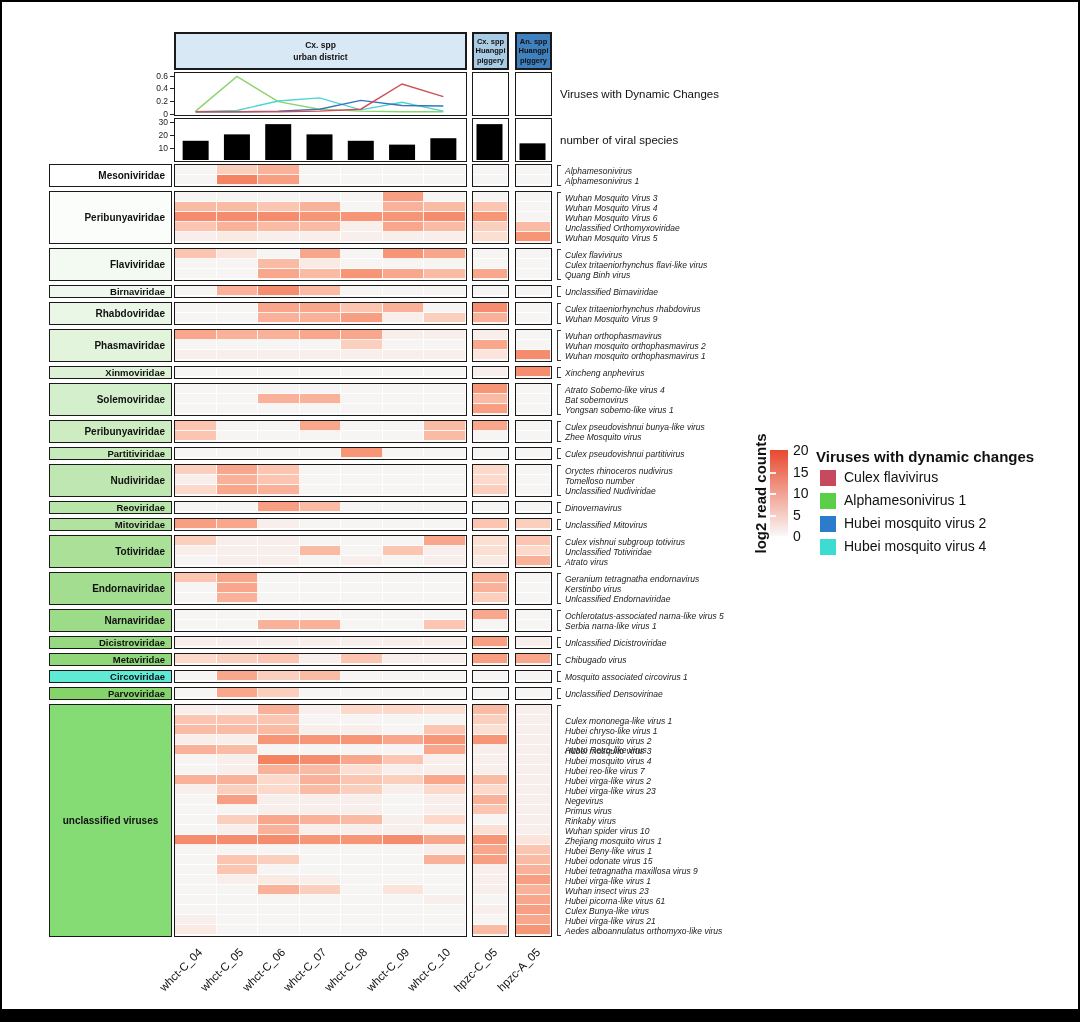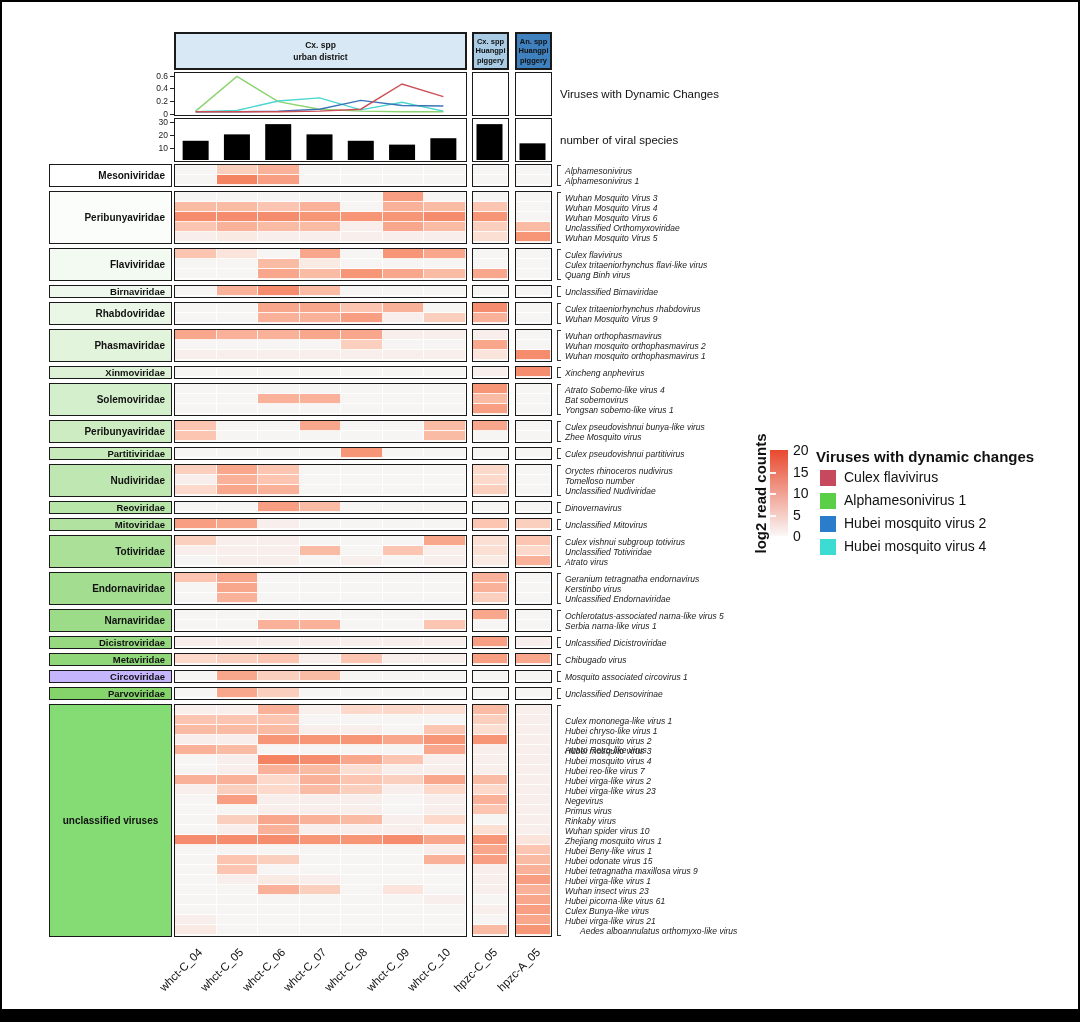--- a/index.html
+++ b/index.html
@@ -836,21 +836,21 @@
           <div class="cell" style="flex: 1 1 0%; background: rgb(248, 158, 130);"></div>
         </div>
       </div>
       <div class="panel" style="left: 513px; top: 651px; width: 37px; height: 13px;">
         <div class="cellrow" style="top: 0px; height: 10px;">
           <div class="cell" style="flex: 1 1 0%; background: rgb(249, 167, 140);"></div>
         </div>
       </div>
       <div class="bracket" style="left: 555px; top: 652px; height: 11px;"></div>
       <div class="species-name" style="left: 563px; top: 652.5px;">Chibugado virus</div>
-      <div class="fam-label" style="background: #c4b5fd; left: 47px; top: 668px; width: 123px; height: 13px; font-size: 9.5px;">Circoviridae</div>
+      <div class="fam-label" style="background: #5eead4; left: 47px; top: 668px; width: 123px; height: 13px; font-size: 9.5px;">Circoviridae</div>
       <div class="panel" style="left: 172px; top: 668px; width: 293px; height: 13px;">
         <div class="cellrow" style="top: 0px; height: 10px;">
           <div class="cell" style="flex: 1 1 0%; background: rgb(247, 245, 244);"></div>
           <div class="cell" style="flex: 1 1 0%; background: rgb(249, 167, 140);"></div>
           <div class="cell" style="flex: 1 1 0%; background: rgb(251, 207, 190);"></div>
           <div class="cell" style="flex: 1 1 0%; background: rgb(250, 187, 165);"></div>
           <div class="cell" style="flex: 1 1 0%; background: rgb(247, 245, 244);"></div>
           <div class="cell" style="flex: 1 1 0%; background: rgb(247, 245, 244);"></div>
           <div class="cell" style="flex: 1 1 0%; background: rgb(247, 245, 244);"></div>
         </div>
@@ -1259,21 +1259,21 @@
       <div class="species-name" style="left: 563px; top: 823.5px;">Wuhan spider virus 10</div>
       <div class="species-name" style="left: 563px; top: 833.5px;">Zhejiang mosquito virus 1</div>
       <div class="species-name" style="left: 563px; top: 843.5px;">Hubei Beny-like virus 1</div>
       <div class="species-name" style="left: 563px; top: 853.5px;">Hubei odonate virus 15</div>
       <div class="species-name" style="left: 563px; top: 863.5px;">Hubei tetragnatha maxillosa virus 9</div>
       <div class="species-name" style="left: 563px; top: 873.5px;">Hubei virga-like virus 1</div>
       <div class="species-name" style="left: 563px; top: 883.5px;">Wuhan insect virus 23</div>
       <div class="species-name" style="left: 563px; top: 893.5px;">Hubei picorna-like virus 61</div>
       <div class="species-name" style="left: 563px; top: 903.5px;">Culex Bunya-like virus</div>
       <div class="species-name" style="left: 563px; top: 913.5px;">Hubei virga-like virus 21</div>
-      <div class="species-name" style="left: 563px; top: 923.5px; margin-left: 15px;">Aedes alboannulatus orthomyxo-like virus</div>
+      <div class="species-name" style="left: 563px; top: 923.5px;">Aedes alboannulatus orthomyxo-like virus</div>
     </div>
 
   <div id="x-labels">
       <div class="xlab" style="left: 104.143px; top: 944px;">whct-C_04</div>
       <div class="xlab" style="left: 145.429px; top: 944px;">whct-C_05</div>
       <div class="xlab" style="left: 186.714px; top: 944px;">whct-C_06</div>
       <div class="xlab" style="left: 228px; top: 944px;">whct-C_07</div>
       <div class="xlab" style="left: 269.286px; top: 944px;">whct-C_08</div>
       <div class="xlab" style="left: 310.571px; top: 944px;">whct-C_09</div>
       <div class="xlab" style="left: 351.857px; top: 944px;">whct-C_10</div>

